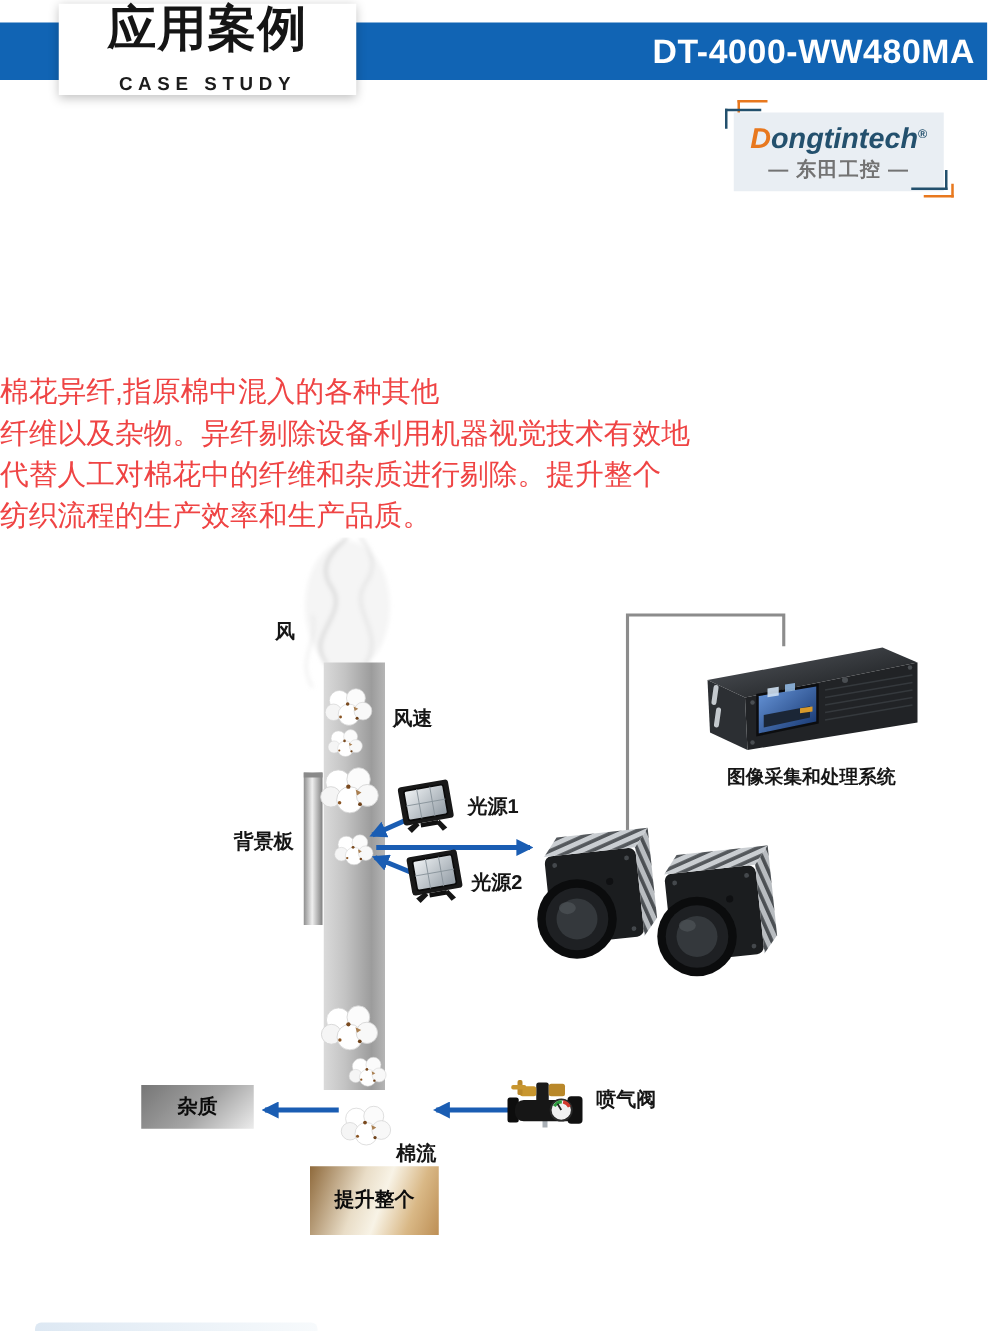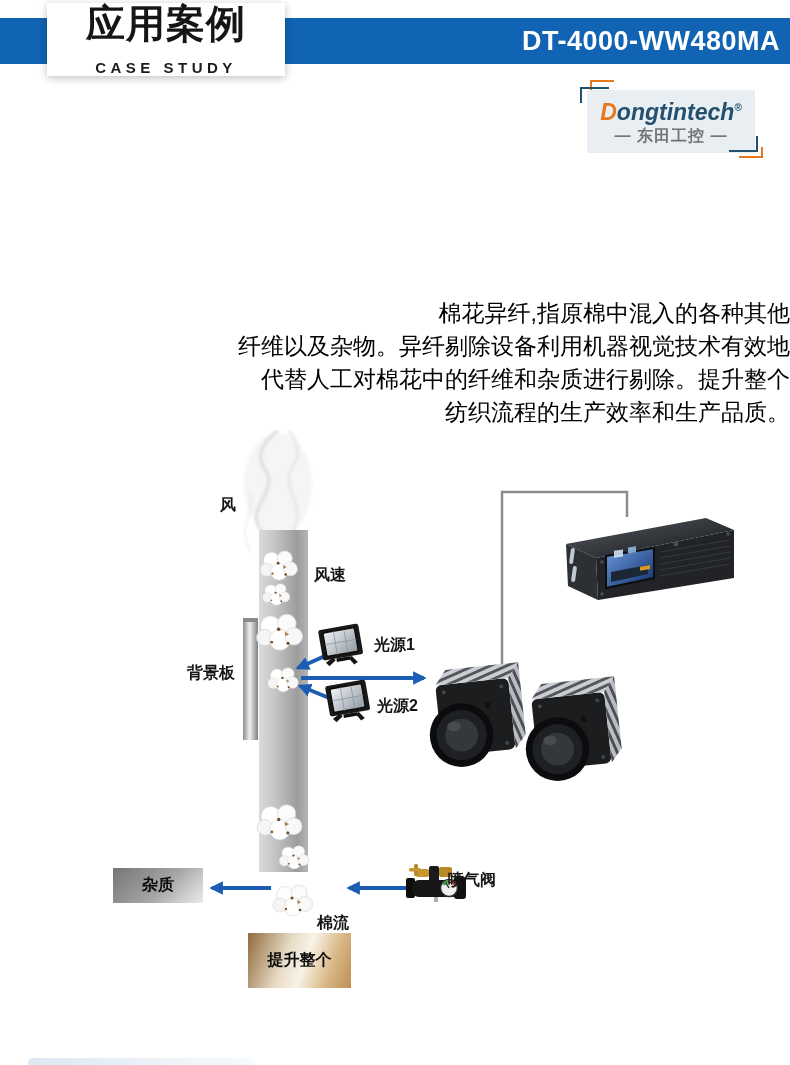--- a/index.html
+++ b/index.html
@@ -29,33 +29,33 @@
   .brk-tl-b{left:580px;top:87px;width:27px;height:14px;border-left:2px solid #23506d;border-top:2px solid #23506d;}
   .brk-br-b{left:729px;top:136px;width:27px;height:14px;border-right:2px solid #23506d;border-bottom:2px solid #23506d;}
   .brk-br-o{left:739px;top:147px;width:22px;height:9px;border-right:2px solid #e8781e;border-bottom:2px solid #e8781e;}
 
   
   .sec-bar{left:55px;top:215px;width:680px;height:44px;background:#0d5bb0;
            display:flex;align-items:center;justify-content:center;}
   .sec-title{color:#ffffff;font-size:31px;font-weight:bold;letter-spacing:3px;}
 
   
-  .desc{left:0;top:297px;width:790px;text-align:right;font-size:23px;font-weight:500;
-        color:#000000;line-height:33px;}
+  .desc{left:0;top:297px;width:790px;text-align:left;font-size:23px;font-weight:500;
+        color:#ef4444;line-height:33px;}
 
   
   .lbl{font-size:16px;font-weight:600;color:#161616;white-space:nowrap;}
   .lbl-wind{left:220px;top:495px;}
   .lbl-windspeed{left:314px;top:565px;}
   .lbl-board{left:187px;top:663px;}
   .lbl-light1{left:374px;top:635px;}
   .lbl-light2{left:377px;top:696px;}
   .lbl-system{left:556px;top:612px;width:186px;text-align:center;font-size:15px;font-weight:bold;}
   .lbl-cotton-flow{left:317px;top:890px;margin-top:23px;}
-  .lbl-valve{left:448px;top:870px;}
+  .lbl-valve{left:477px;top:870px;}
 
   .box-impurity{left:113px;top:868px;width:90px;height:35px;
      background:linear-gradient(135deg,#767676 0%,#a5a5a5 55%,#ececec 100%);
      display:flex;align-items:center;justify-content:center;font-size:16px;font-weight:600;color:#0c0c0c;}
   .box-collect{left:248px;top:933px;width:103px;height:55px;
      background:linear-gradient(110deg,#8f6a3c 0%,#e9ddc7 38%,#f8f3e6 55%,#d9b886 78%,#bd8f55 100%);
      display:flex;align-items:center;justify-content:center;font-size:16px;font-weight:600;color:#0c0c0c;}
 
   .footer-bar{left:28px;top:1058px;width:226px;height:7px;border-radius:5px 5px 0 0;
      background:linear-gradient(90deg,#dde8f3,#f7fafc);}
@@ -251,19 +251,20 @@
     <use href="#sym-camera" x="521" y="240" width="106" height="114"></use>
     <use href="#sym-camera" x="425" y="226" width="106" height="114"></use>
     <use href="#sym-valve" x="404" y="428" width="66" height="52"></use>
   </svg>
 
   <div class="abs lbl lbl-wind">风</div>
   <div class="abs lbl lbl-windspeed">风速</div>
   <div class="abs lbl lbl-board">背景板</div>
   <div class="abs lbl lbl-light1">光源1</div>
   <div class="abs lbl lbl-light2">光源2</div>
+  <div class="abs lbl lbl-system">图像采集和处理系统</div>
   <div class="abs box-impurity">杂质</div>
   <div class="abs lbl lbl-cotton-flow">棉流</div>
   <div class="abs lbl lbl-valve">喷气阀</div>
   <div class="abs box-collect">提升整个</div>
 
   <div class="abs footer-bar"></div>
 </div>
 
 </body></html>

